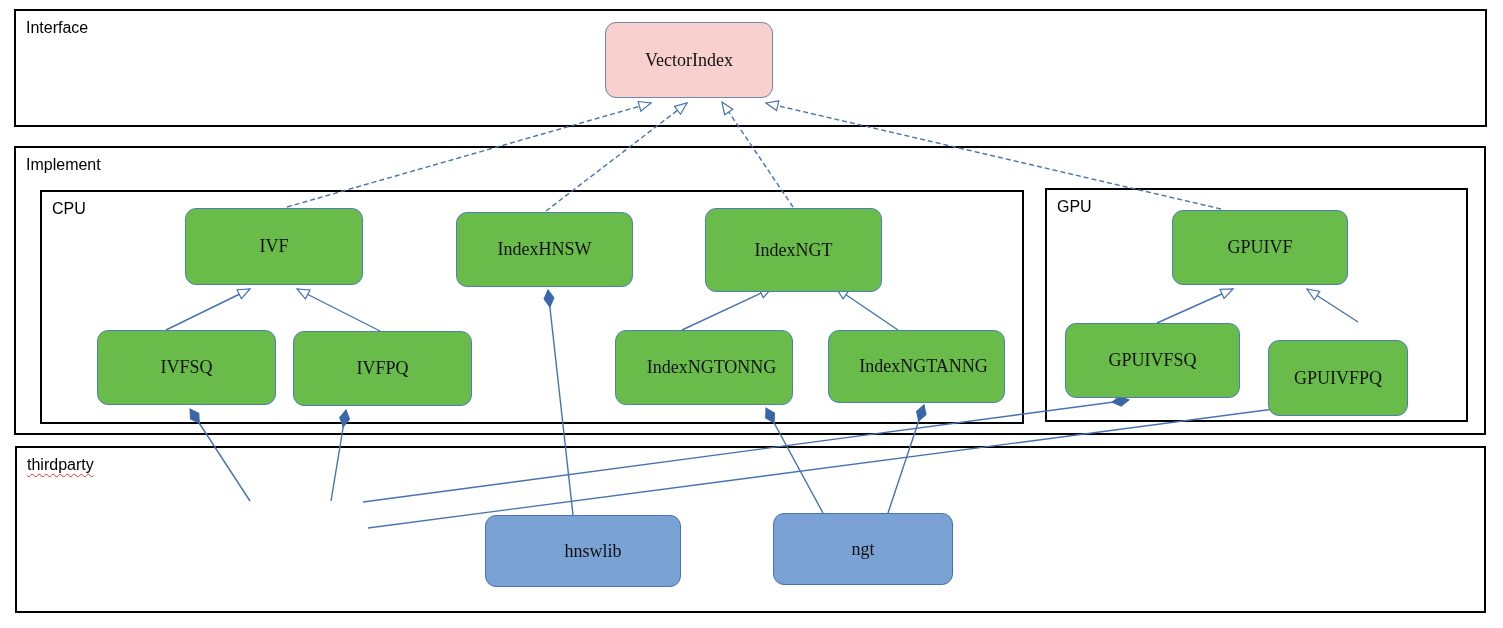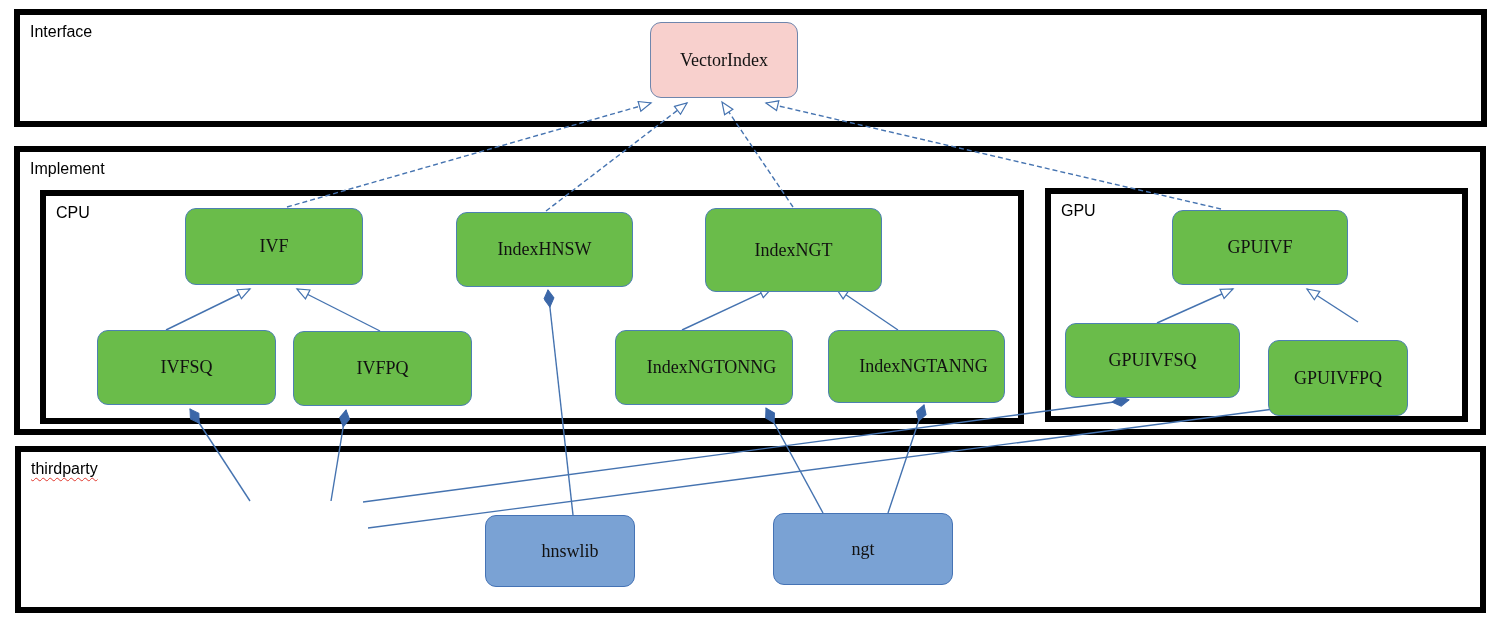--- a/index.html
+++ b/index.html
@@ -5,21 +5,21 @@
   html,body{margin:0;padding:0;background:#ffffff;}
   #canvas{
     position:relative;
     width:1503px;height:628px;
     background:#ffffff;
     font-family:"Liberation Sans", sans-serif;
     overflow:hidden;
   }
   .container{
     position:absolute;
-    border:6px solid #000000;
+    border:2px solid #000000;
     background:transparent;
     box-sizing:border-box;
   }
   .container-label{
     position:absolute;
     left:10px;top:8px;
     font-size:16px;
     color:#000000;
     font-family:"Liberation Sans", sans-serif;
   }
@@ -98,21 +98,21 @@
 
     <line class="edge" x1="250" y1="501" x2="190" y2="409" marker-end="url(#filledDiamond)"></line>
     <line class="edge" x1="331" y1="501" x2="346" y2="410" marker-end="url(#filledDiamond)"></line>
     <line class="edge" x1="363" y1="502" x2="1129" y2="400" marker-end="url(#filledDiamond)"></line>
     <line class="edge" x1="368" y1="528" x2="1343" y2="400" marker-end="url(#filledDiamond)"></line>
     <line class="edge" x1="573" y1="515" x2="548" y2="290" marker-end="url(#filledDiamond)"></line>
     <line class="edge" x1="823" y1="513" x2="766" y2="408" marker-end="url(#filledDiamond)"></line>
     <line class="edge" x1="888" y1="513" x2="924" y2="405" marker-end="url(#filledDiamond)"></line>
   </svg>
 
-  <div class="node pink" style="left:605px;top:22px;width:148px;height:76px;margin-left:45px;">
+  <div class="node pink" style="left:605px;top:22px;width:168px;height:76px;">
     <span>VectorIndex</span>
   </div>
 
   <div class="node green" style="left:185px;top:208px;width:178px;height:77px;">
     <span>IVF</span>
   </div>
 
   <div class="node green" style="left:456px;top:212px;width:177px;height:75px;">
     <span>IndexHNSW</span>
   </div>
@@ -143,21 +143,21 @@
 
   <div class="node green" style="left:1065px;top:323px;width:175px;height:75px;">
     <span>GPUIVFSQ</span>
   </div>
 
   <div class="node green" style="left:1268px;top:340px;width:140px;height:76px;">
     <span>GPUIVFPQ</span>
   </div>
 
 
-  <div class="node blue" style="left:485px;top:515px;width:150px;height:72px;padding-left:20px;">
+  <div class="node blue" style="left:485px;top:515px;width:196px;height:72px;padding-left:20px;">
     <span>hnswlib</span>
   </div>
 
   <div class="node blue" style="left:773px;top:513px;width:180px;height:72px;">
     <span>ngt</span>
   </div>
 
 </div>
 
 </body></html>

